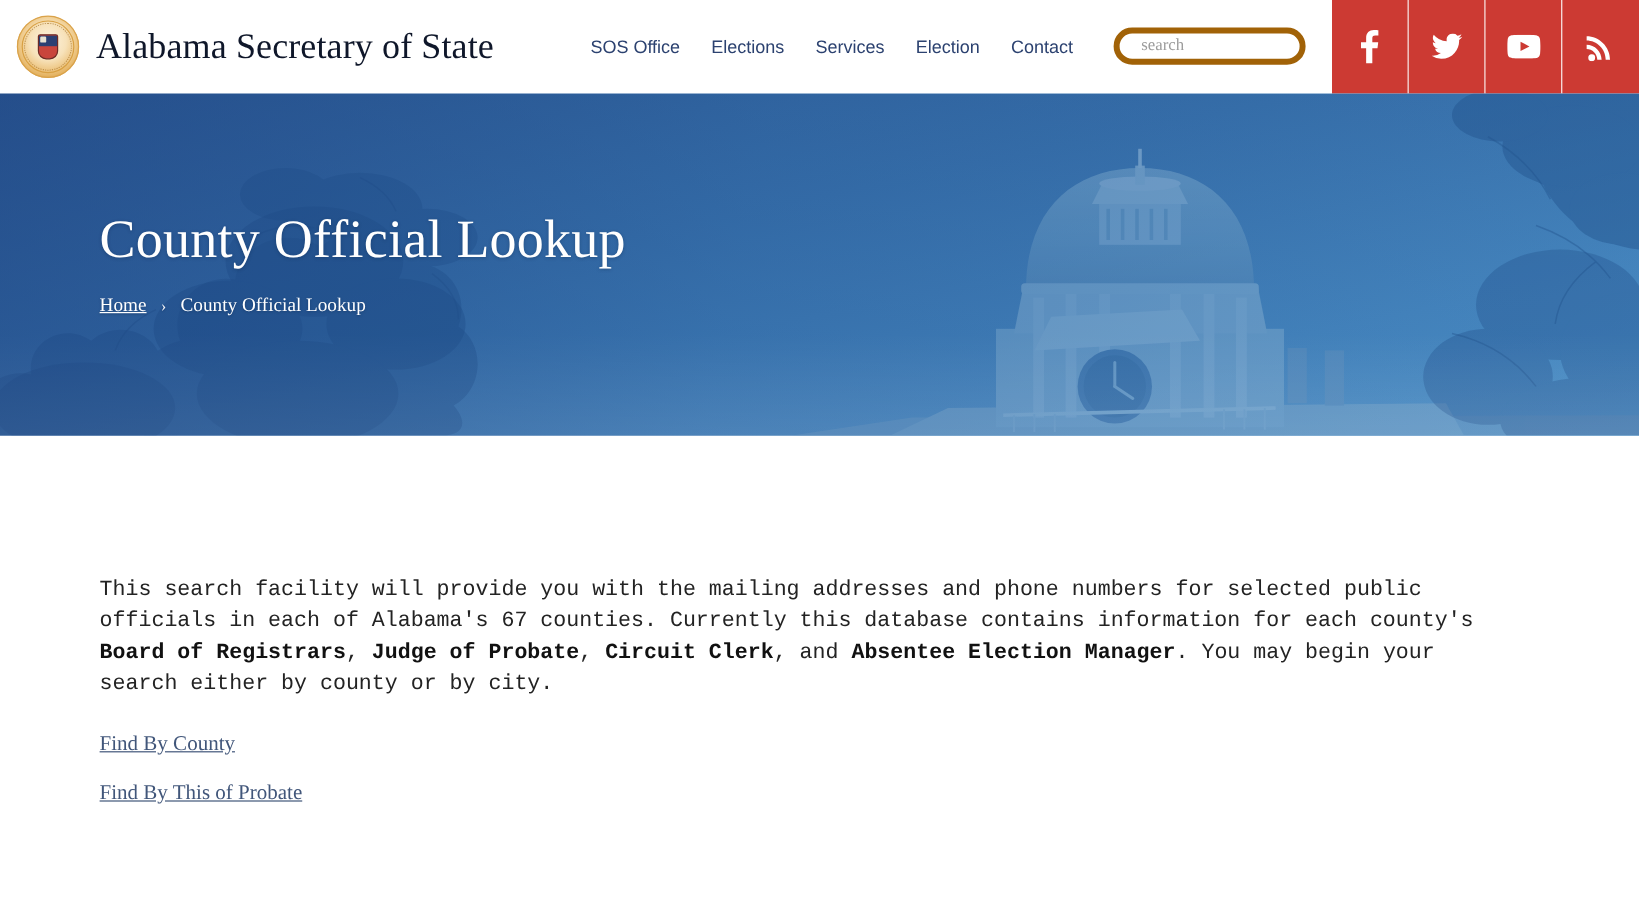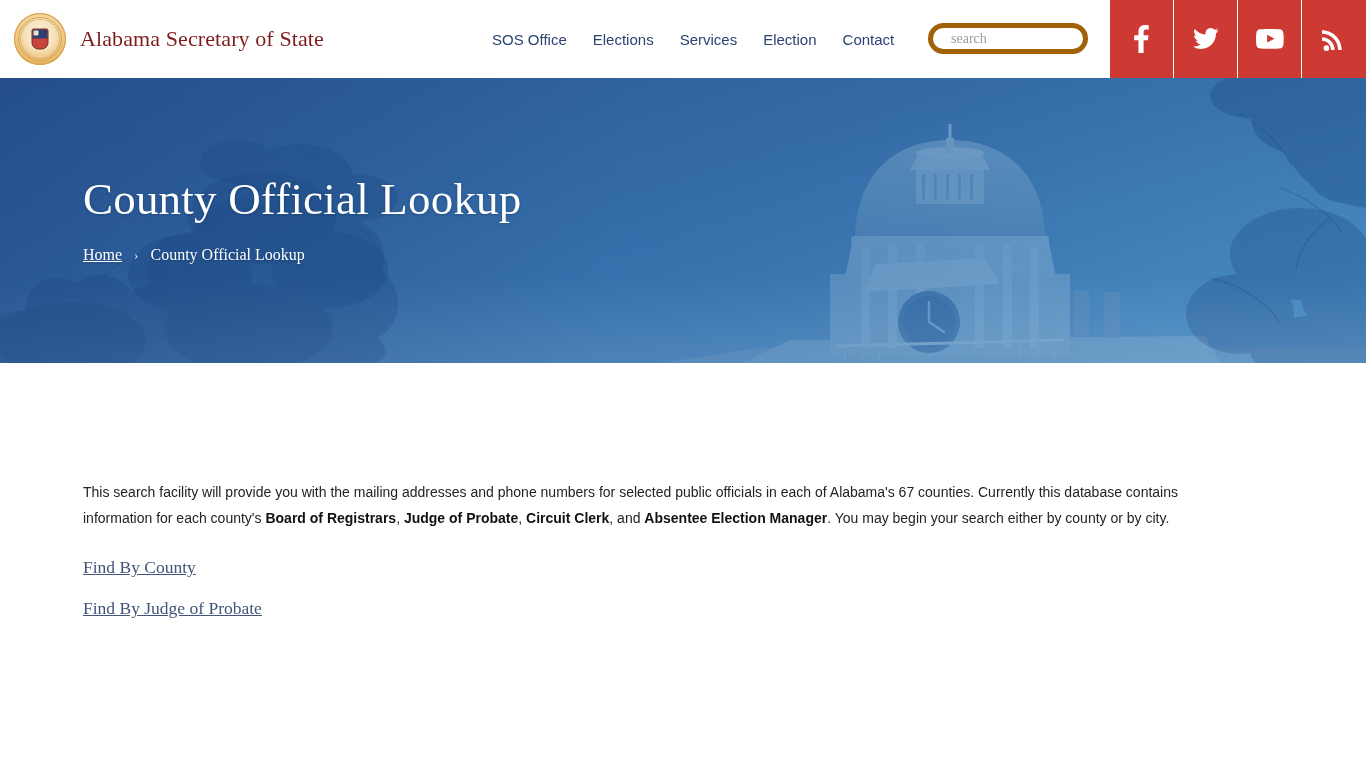--- a/index.html
+++ b/index.html
@@ -74,22 +74,22 @@
   }
   .seal-ring-text {
     position: absolute;
     inset: 6px;
     border-radius: 50%;
     border: 0.5px dotted rgba(150, 96, 20, 0.55);
   }
 
   .brand-title {
     font-family: "Liberation Serif", "DejaVu Serif", serif;
-    font-size: 22px;
-    color: #7f1d1d;
+    font-size: 30px;
+    color: #0f172a;
     letter-spacing: 0.1px;
     white-space: nowrap;
   }
 
   .header-nav {
     position: absolute;
     left: 492px;
     top: 0; height: 78px;
     display: flex;
     align-items: center;
@@ -200,22 +200,22 @@
     opacity: 0.95;
   }
   .breadcrumb .crumb-current { color: #ffffff; }
 
   
   .main-content {
     padding: 116px 0 0 83px;
     max-width: 1230px;
   }
   .intro-paragraph {
-    font-family: Liberation Sans, sans-serif;
-    font-size: 14px;
+    font-family: Liberation Mono, monospace;
+    font-size: 18px;
     line-height: 26px;
     color: #232323;
     margin: 0 0 26px 0;
     max-width: 1190px;
   }
   .intro-paragraph b { font-weight: 700; color: #111; }
 
   .link-list {
     list-style: none;
     margin: 0; padding: 0;
@@ -425,16 +425,16 @@
 
 <main class="main-content">
 
   <p class="intro-paragraph"><span>This search facility will provide you with the mailing addresses and phone numbers for selected public officials in each of Alabama's 67 counties.  Currently this database contains information for each county's </span><b>Board of Registrars</b><span>, </span><b>Judge of Probate</b><span>, </span><b>Circuit Clerk</b><span>, and </span><b>Absentee Election Manager</b><span>.  You may begin your search either by county or by city.</span></p>
 
   <ul class="link-list">
     <li>
       <a href="#">Find By County</a>
     </li>
     <li>
-      <a href="#">Find By Judge of Probate</a>
+      <a href="#">Find By This of Probate</a>
     </li>
   </ul>
 </main>
 
 </body></html>

